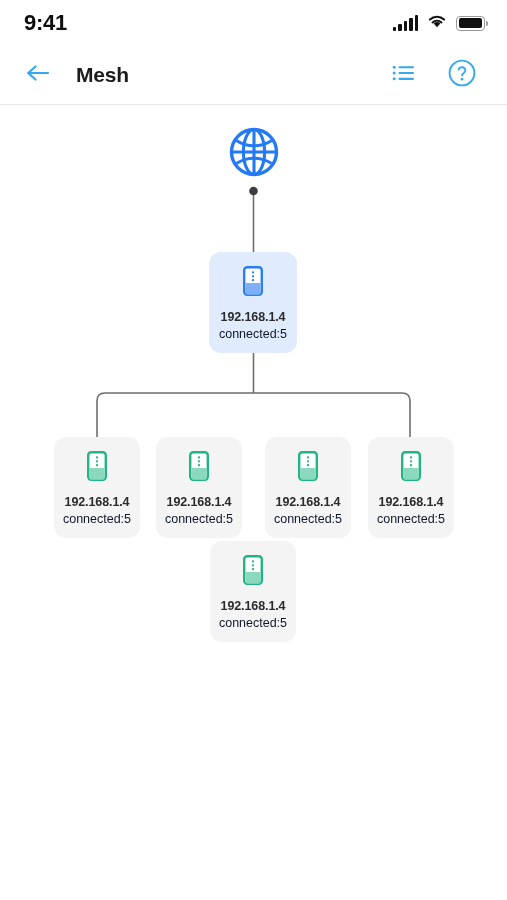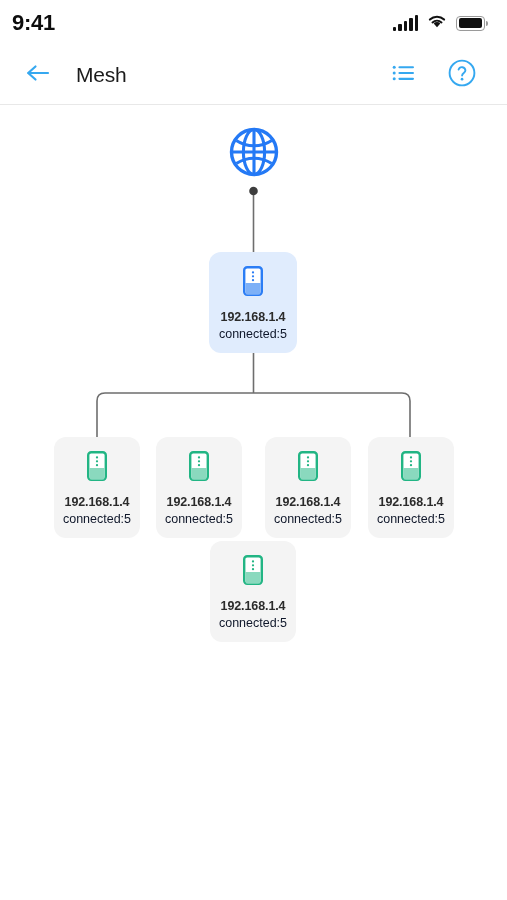--- a/index.html
+++ b/index.html
@@ -11,21 +11,21 @@
     font-family: "Liberation Sans", sans-serif;
     overflow: hidden;
   }
 
   
   .status-bar {
     height: 46px;
     display: flex;
     align-items: center;
     justify-content: space-between;
-    padding: 0 22px 0 12px;
+    padding: 0 22px 0 24px;
   }
   .status-time {
     font-size: 22px;
     font-weight: 600;
     color: #0d0d0d;
     letter-spacing: -0.3px;
   }
   .status-icons {
     display: flex;
     align-items: center;
@@ -82,21 +82,21 @@
     padding: 0 26px 0 20px;
     border-bottom: 1px solid #e8e8e8;
   }
   .back-btn {
     width: 36px; height: 36px;
     display: flex; align-items: center; justify-content: center;
     cursor: pointer;
   }
   .page-title {
     font-size: 21px;
-    font-weight: 400;
+    font-weight: 700;
     color: #1b1b1b;
     margin-left: 20px;
     letter-spacing: -0.2px;
   }
   .header-spacer { flex: 1; }
   .header-btn {
     width: 38px; height: 38px;
     display: flex; align-items: center; justify-content: center;
     cursor: pointer;
   }

